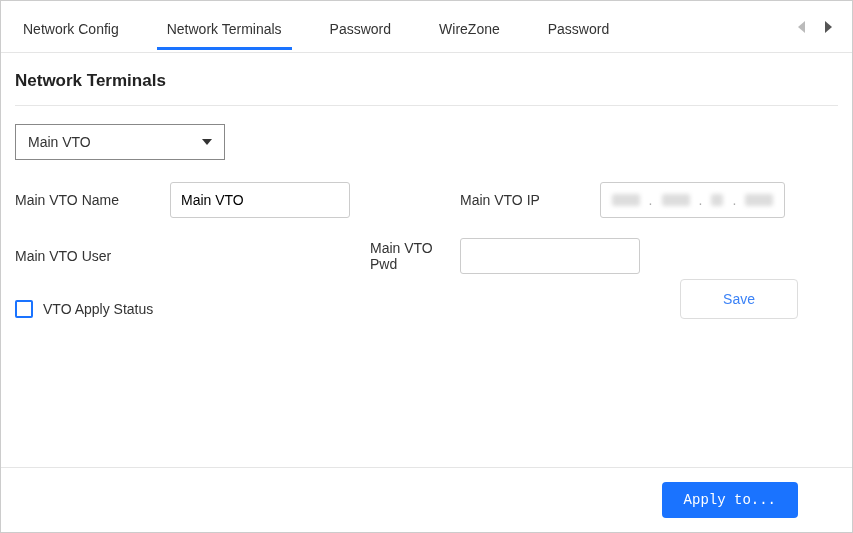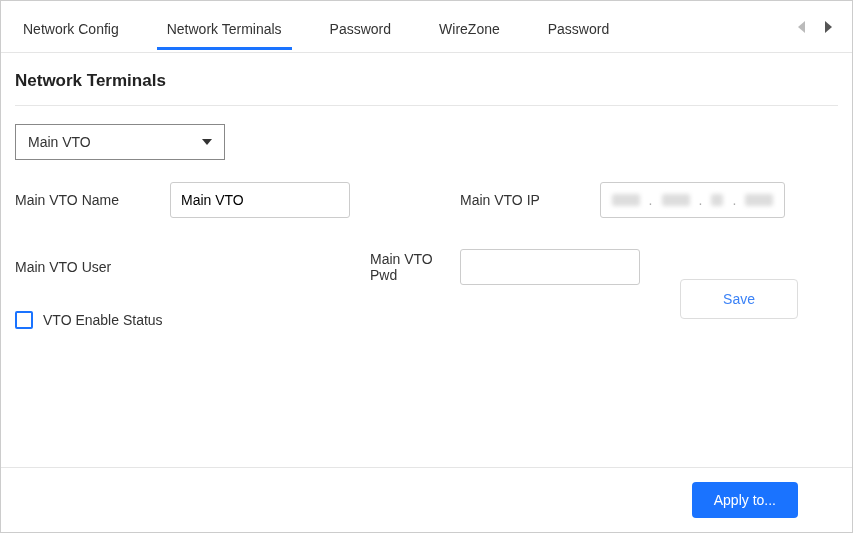--- a/index.html
+++ b/index.html
@@ -109,21 +109,21 @@
     .caret-down {
       width: 0;
       height: 0;
       border-left: 5px solid transparent;
       border-right: 5px solid transparent;
       border-top: 6px solid #333;
     }
     .form-grid {
       display: grid;
       grid-template-columns: 155px 200px 90px 140px 200px;
-      row-gap: 31px;
+      row-gap: 20px;
       align-items: center;
     }
     .label {
       color: #333;
       font-size: 14px;
     }
     .text-input {
       height: 36px;
       border: 1px solid #ccc;
       border-radius: 3px;
@@ -189,20 +189,21 @@
     }
     .apply-button {
       height: 36px;
       padding: 0 22px;
       background: #1a73ff;
       color: #fff;
       border: none;
       border-radius: 4px;
       cursor: pointer;
       font-size: 14px;
+      font-family: Liberation Mono, monospace;
     }
   </style>
 </head>
 <body>
 
 <div class="container">
 
   <div class="tabs">
     <div class="tab">Network Config</div>
     <div class="tab active">Network Terminals</div>
@@ -245,21 +246,21 @@
       </div>
 
       <div class="label">Main VTO User</div>
       <div></div>
       <div class="label">Main VTO Pwd</div>
       <div><input type="password" class="text-input" value="" style=""></div>
     </div>
 
     <div class="checkbox-row">
       <div class="checkbox"></div>
-      <span class="label">VTO Enable Status</span>
+      <span class="label">VTO Apply Status</span>
     </div>
 
     <button class="save-button">Save</button>
   </div>
 
   <div class="footer">
     <button class="apply-button">Apply to...</button>
   </div>
 
 </div>

